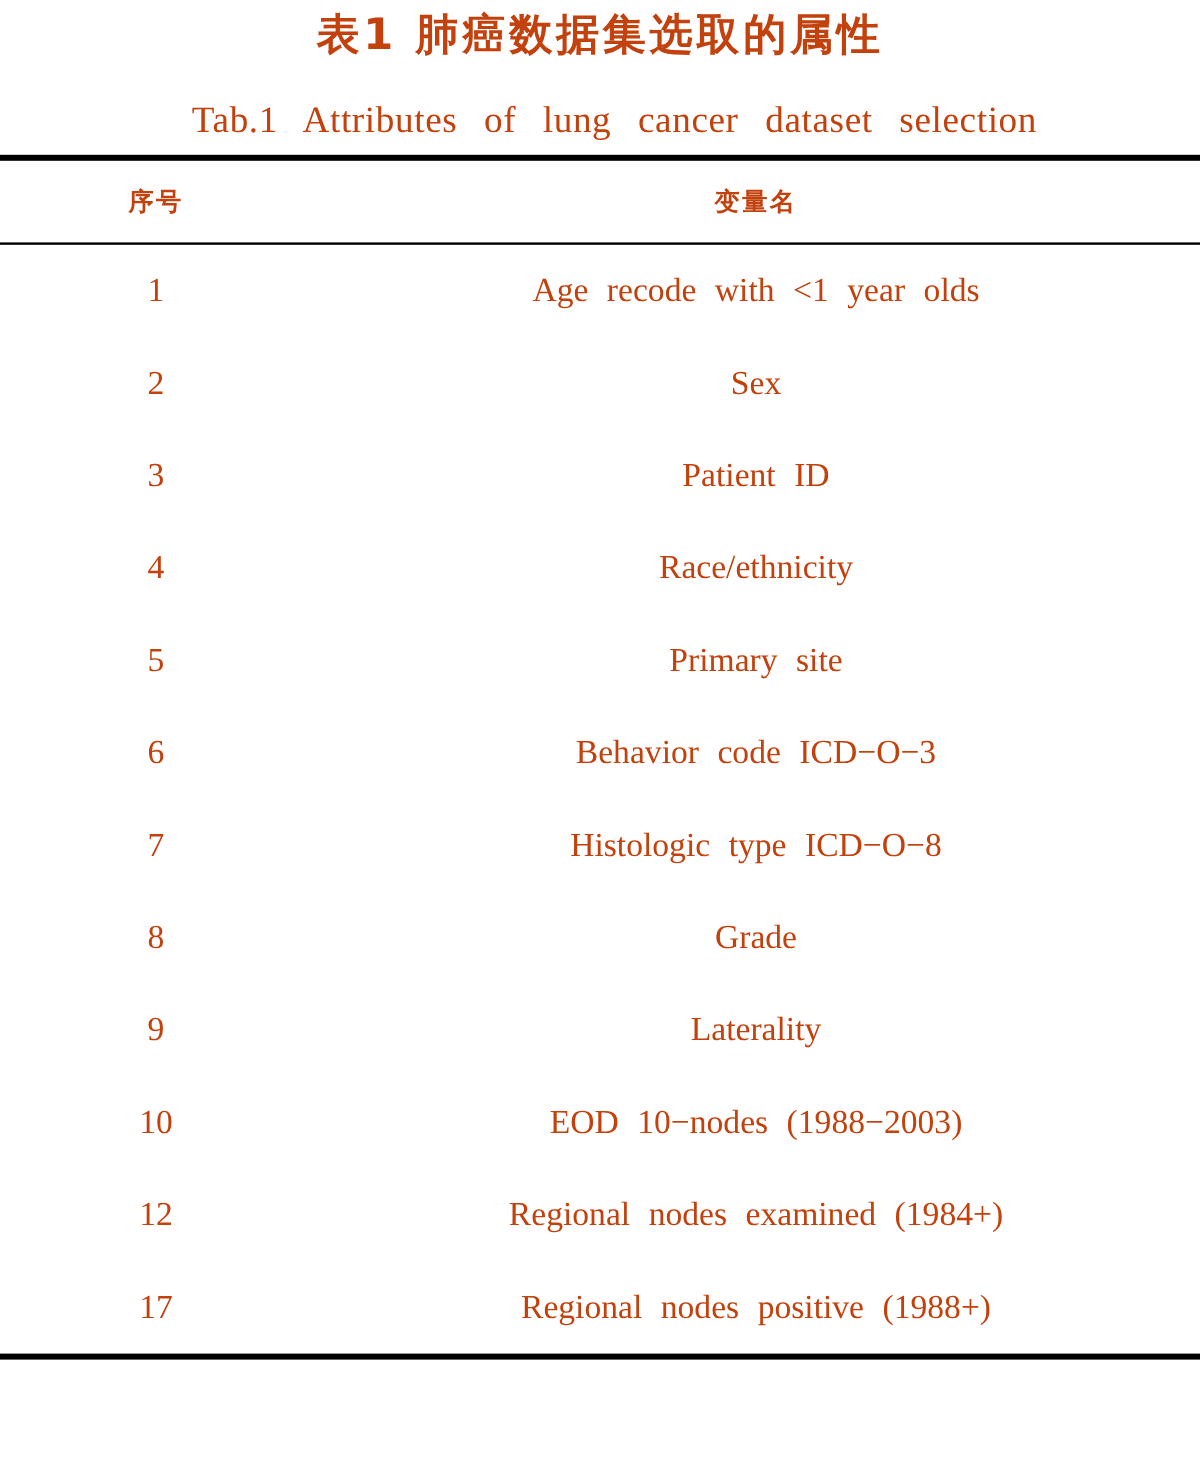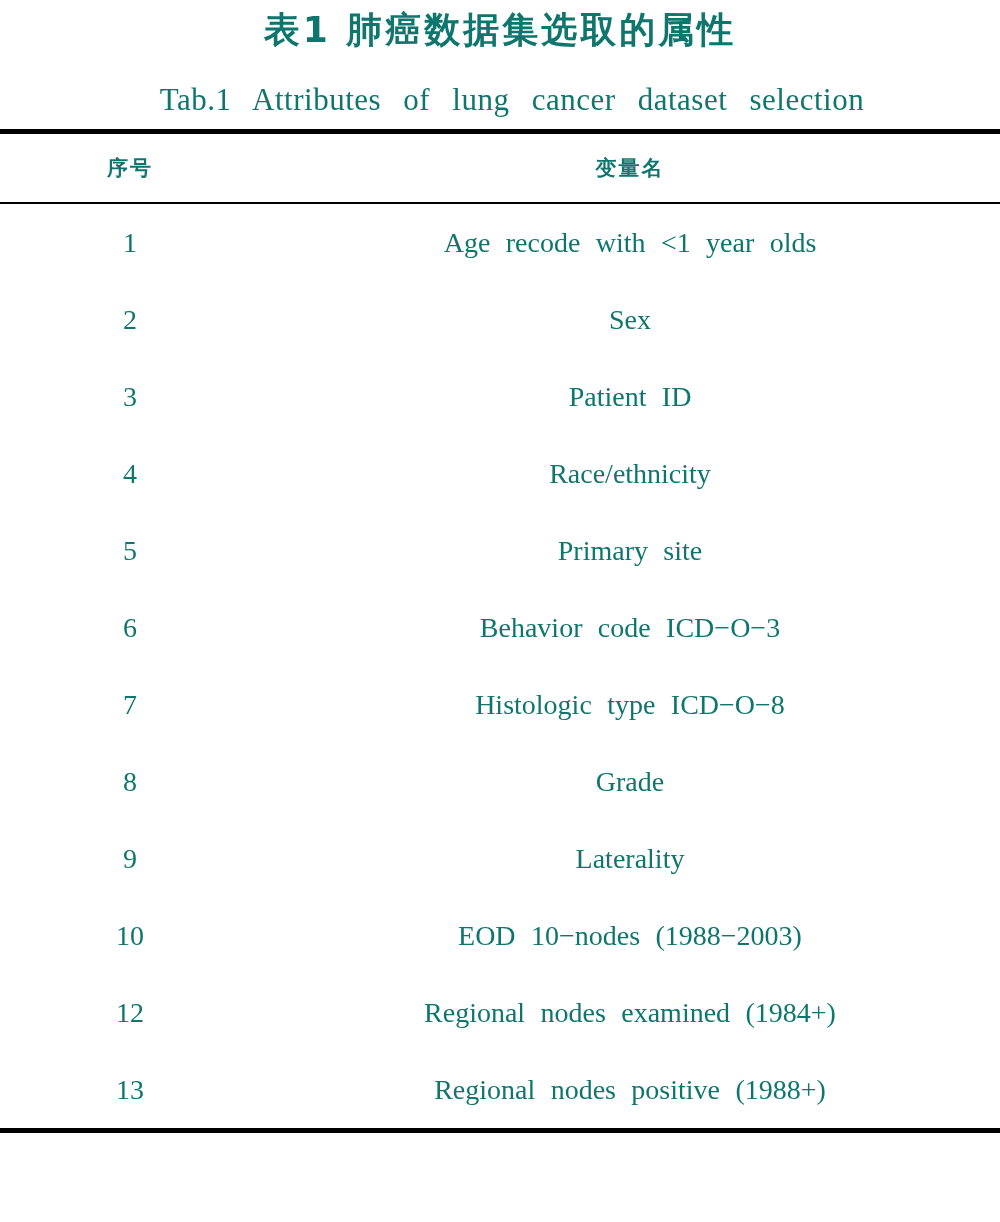--- a/index.html
+++ b/index.html
@@ -8,21 +8,21 @@
     background: #ffffff;
   }
   body {
     width: 1000px;
     height: 1222px;
     overflow: hidden;
   }
   .page {
     width: 1000px;
     height: 1222px;
-    color: #0f766e;
+    color: #c2410c;
     box-sizing: border-box;
   }
   .title-cn {
     font-family: "DejaVu Sans", "Liberation Sans", sans-serif;
     font-weight: 600;
     font-size: 36px;
     line-height: 48px;
     text-align: center;
     padding-top: 6px;
     letter-spacing: 3px;
@@ -125,18 +125,18 @@
         </tr>
         <tr>
           <td>10</td>
           <td>EOD 10−nodes (1988−2003)</td>
         </tr>
         <tr>
           <td>12</td>
           <td>Regional nodes examined (1984+)</td>
         </tr>
         <tr>
-          <td>13</td>
+          <td>17</td>
           <td>Regional nodes positive (1988+)</td>
         </tr>
       </tbody>
   </table>
 </div>
 
 </body></html>

